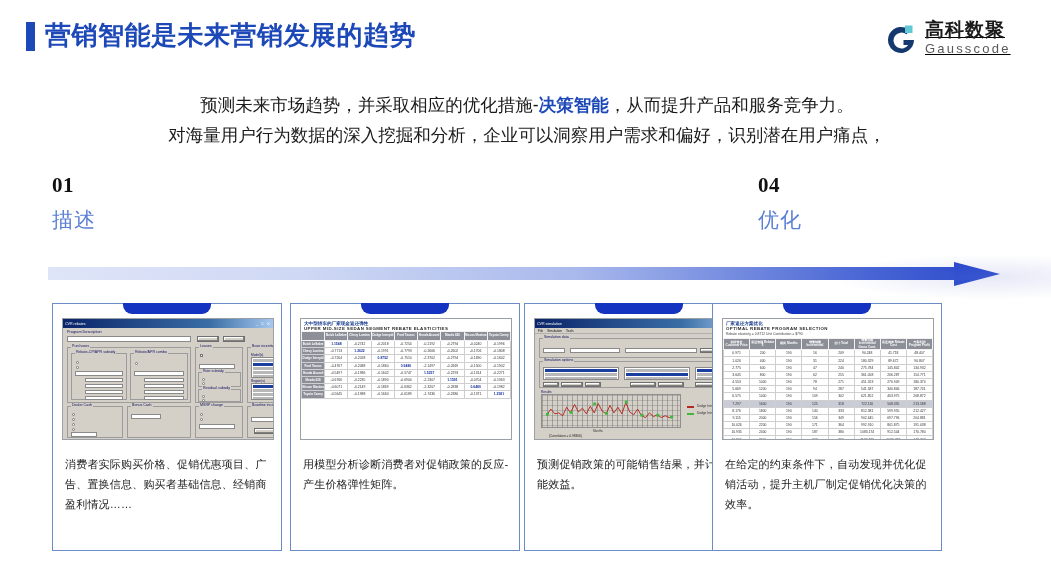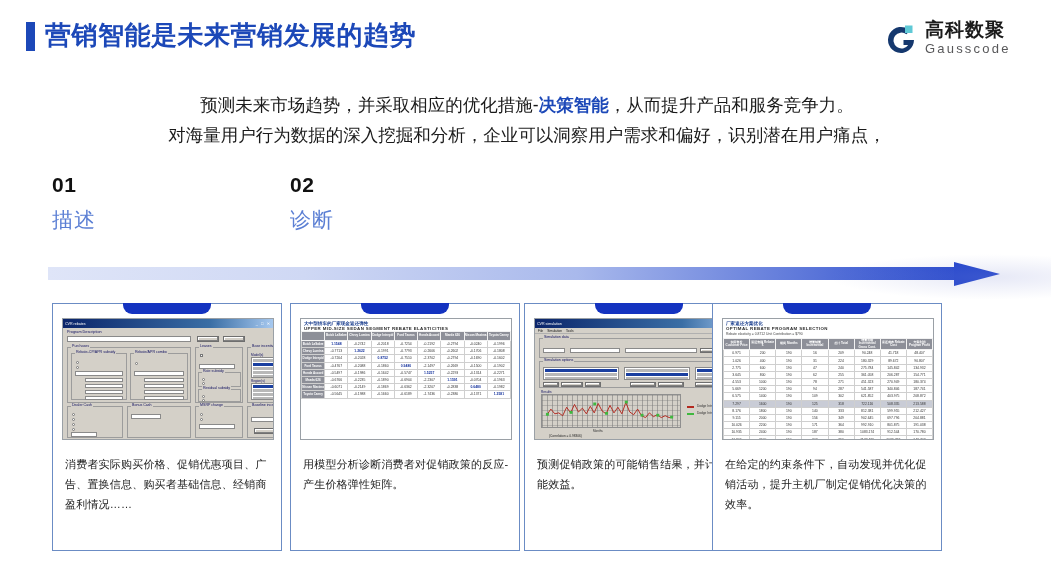--- a/index.html
+++ b/index.html
@@ -18,41 +18,41 @@
     width: 9px; height: 29px; background: #1c48b8;
   }
   .page-title {
     position: absolute; left: 45px; top: 18px;
     font-size: 26px; font-weight: bold; color: #1c48b8;
     letter-spacing: .5px; white-space: nowrap;
   }
   
   .logo { position: absolute; right: 18px; top: 19px; width: 150px; height: 46px; }
   .logo-mark { position: absolute; left: 0; top: 3px; width: 36px; height: 36px; }
-  .logo-text { position: absolute; left: 42px; top: 0px; width: 108px; }
+  .logo-text { position: absolute; left: 42px; top: 0px; width: 108px; text-decoration: underline; }
   .logo-cn {
     font-size: 19px; font-weight: bold; color: #1b1b1b;
     letter-spacing: 1px; line-height: 22px; white-space: nowrap;
   }
   .logo-en {
     font-size: 13px; color: #58585a; letter-spacing: 2.2px;
     line-height: 16px; white-space: nowrap;
   }
 
   
   .lead {
     position: absolute; left: 52px; top: 90px; width: 950px;
     text-align: center; font-size: 17.5px; color: #1a1a1a;
     line-height: 30px;
   }
   .lead .hl { color: #1c48b8; font-weight: bold; }
 
   
   .steps { position: absolute; left: 0; top: 172px; width: 1051px; height: 80px; }
-  .step { position: absolute; width: 230px; }
+  .step { position: absolute; width: 230px; font-family: Liberation Serif, serif; }
   .step-num {
     font-size: 21px; font-weight: bold; color: #111;
     letter-spacing: .5px; line-height: 26px;
   }
   .step-label {
     margin-top: 9px; font-size: 21px; color: #5b7fd4;
     line-height: 26px; letter-spacing: 1px;
   }
 
   
@@ -183,23 +183,23 @@
   <div class="lead">
     <div><span>预测未来市场趋势，并采取相应的优化措施-</span><span class="hl">决策智能</span><span>，从而提升产品和服务竞争力。</span></div>
     <div>对海量用户行为数据的深入挖掘和分析，企业可以洞察用户需求和偏好，识别潜在用户痛点，</div>
   </div>
 
   <div class="steps">
     <div class="step" style="left:52px">
       <div class="step-num">01</div>
       <div class="step-label">描述</div>
     </div>
-    <div class="step" style="left:290px">
-      <div class="step-num">02</div>
-      <div class="step-label">诊断</div>
+    <div class="step" style="left:758px">
+      <div class="step-num">04</div>
+      <div class="step-label">优化</div>
     </div>
   </div>
 
   <div class="arrow-wrap">
     <div class="arrow-bar"></div>
     <div class="arrow-head"></div>
     <div class="arrow-glow"></div>
   </div>
 
   <div class="cards">

